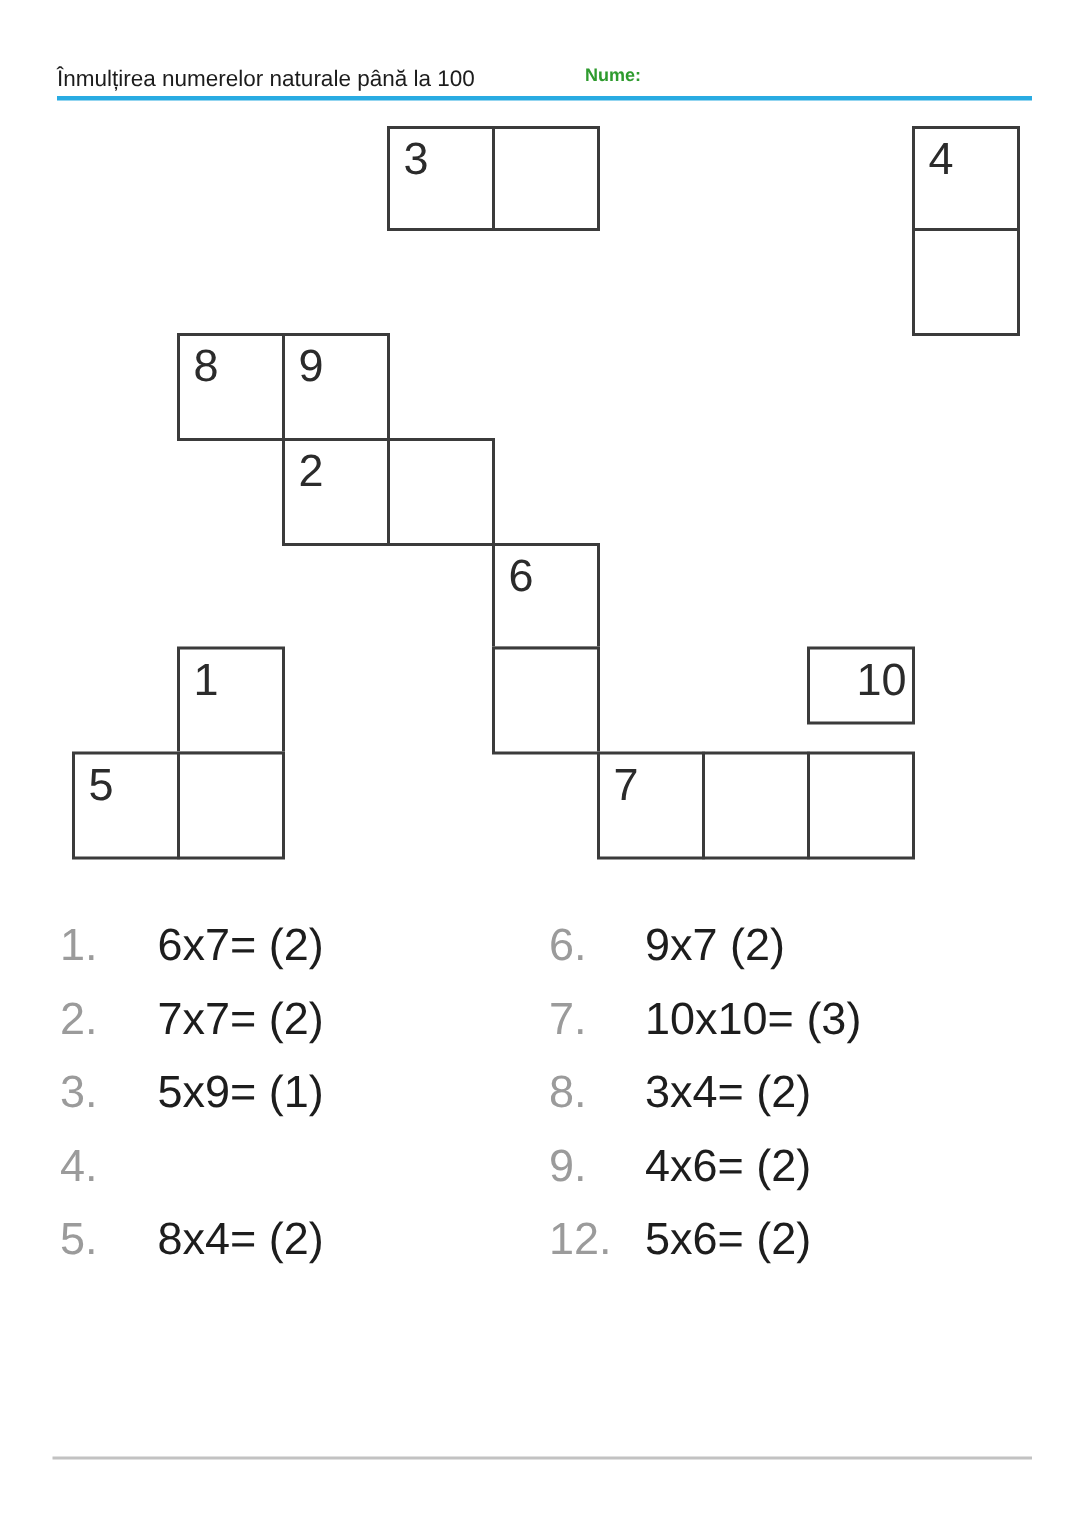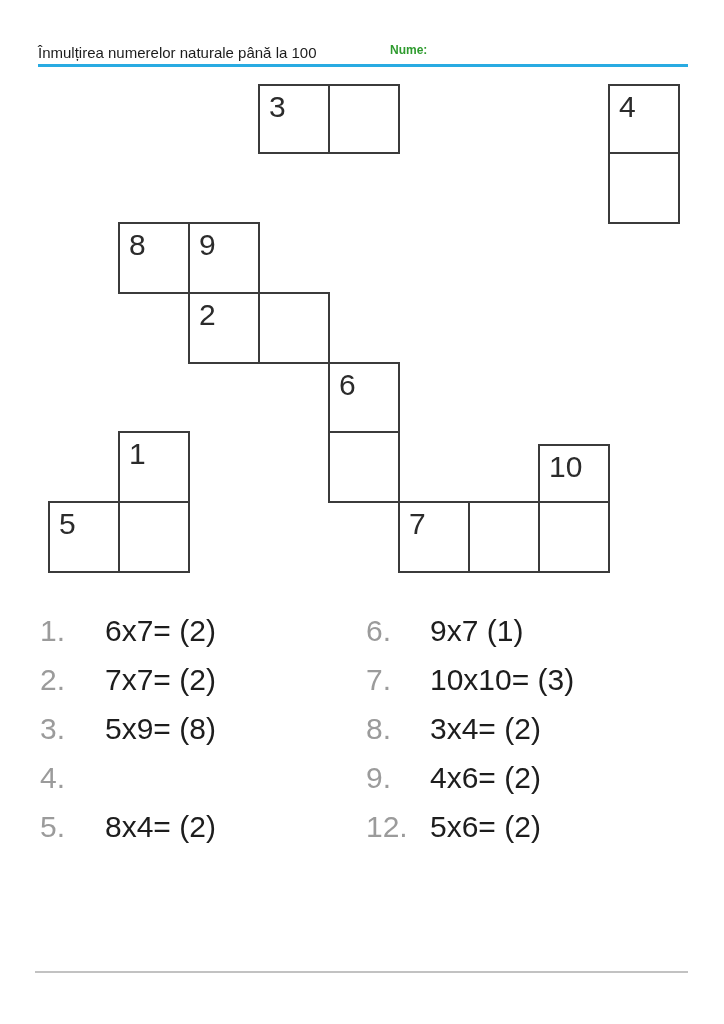--- a/index.html
+++ b/index.html
@@ -84,56 +84,56 @@
         <span class="cell-label">6</span>
       </div>
       <div class="cell" style="left: 328px; top: 431px; height: 72px;"></div>
       <div class="cell" style="left: 118px; top: 431px; height: 72px;">
         <span class="cell-label">1</span>
       </div>
       <div class="cell" style="left: 48px; top: 501px; height: 72px;">
         <span class="cell-label">5</span>
       </div>
       <div class="cell" style="left: 118px; top: 501px; height: 72px;"></div>
-      <div class="cell" style="left: 538px; top: 444px; height: 72px;">
+      <div class="cell" style="left: 538px; top: 431px; height: 52px; padding-left: 22px;">
         <span class="cell-label">10</span>
       </div>
       <div class="cell" style="left: 398px; top: 501px; height: 72px;">
         <span class="cell-label">7</span>
       </div>
       <div class="cell" style="left: 468px; top: 501px; height: 72px;"></div>
       <div class="cell" style="left: 538px; top: 501px; height: 72px;"></div>
     </div>
 
   <div class="ex-col left" id="ex-left">
       <div class="ex-row">
         <span class="ex-num">1.</span>
         <span class="ex-text">6x7= (2)</span>
       </div>
       <div class="ex-row">
         <span class="ex-num">2.</span>
         <span class="ex-text">7x7= (2)</span>
       </div>
       <div class="ex-row">
         <span class="ex-num">3.</span>
-        <span class="ex-text">5x9= (8)</span>
+        <span class="ex-text">5x9= (1)</span>
       </div>
       <div class="ex-row">
         <span class="ex-num">4.</span>
       </div>
       <div class="ex-row">
         <span class="ex-num">5.</span>
         <span class="ex-text">8x4= (2)</span>
       </div>
     </div>
 
   <div class="ex-col right" id="ex-right">
       <div class="ex-row">
         <span class="ex-num">6.</span>
-        <span class="ex-text">9x7 (1)</span>
+        <span class="ex-text">9x7 (2)</span>
       </div>
       <div class="ex-row">
         <span class="ex-num">7.</span>
         <span class="ex-text">10x10= (3)</span>
       </div>
       <div class="ex-row">
         <span class="ex-num">8.</span>
         <span class="ex-text">3x4= (2)</span>
       </div>
       <div class="ex-row">

